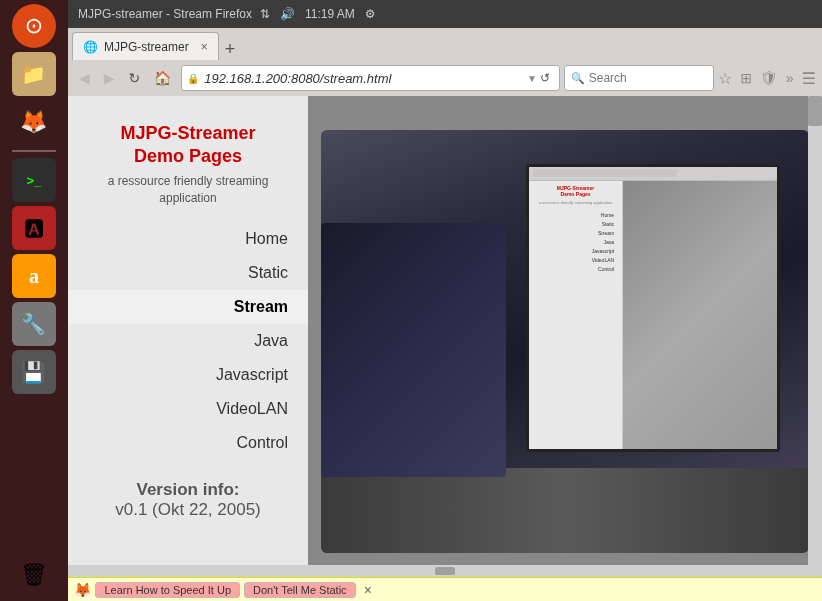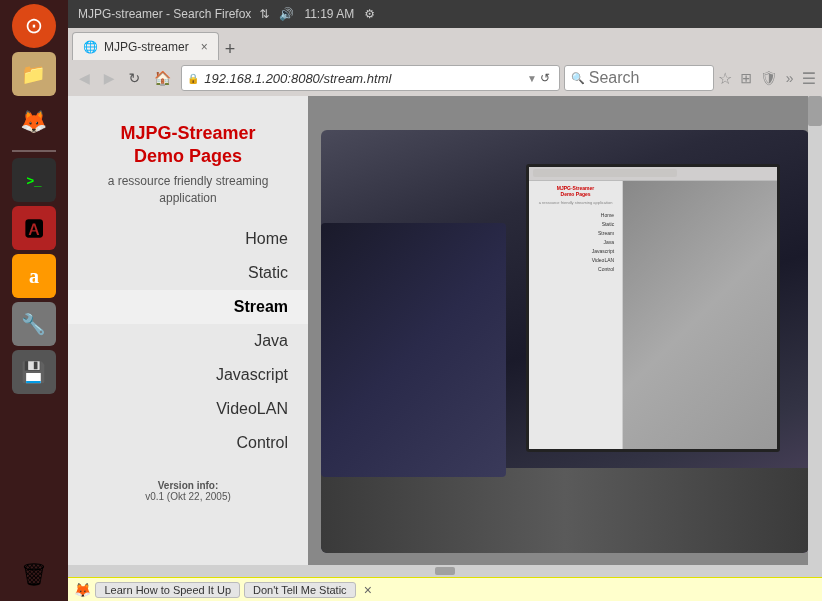--- a/index.html
+++ b/index.html
@@ -99,21 +99,21 @@
       align-items: center;
       background: white;
       border: 1px solid #aaa;
       border-radius: 3px;
       padding: 2px 6px;
       height: 26px;
       width: 150px;
     }
 
     .search-icon { font-size: 11px; color: #888; margin-right: 4px; }
-    .search-input { border: none; outline: none; font-size: 16px; color: #701a75; width: 100px; }
+    .search-input { border: none; outline: none; font-size: 12px; color: #701a75; width: 100px; }
 
     .nav-icons { display: flex; gap: 8px; align-items: center; }
 
     
     .taskbar {
       width: 68px;
       background: #3a1a1a;
       display: flex;
       flex-direction: column;
       align-items: center;
@@ -184,21 +184,21 @@
       font-size: 16px;
       color: #333;
       cursor: pointer;
     }
     .sidebar-nav li.active { background: #f0f0f0; font-weight: bold; color: #000; }
 
     .sidebar-version {
       text-align: center;
       margin-top: 20px;
       padding: 0 16px;
-      font-size: 10px;
+      font-size: 17px;
       color: #555;
     }
 
     .sidebar-version strong { font-weight: bold; }
 
     
     .content-area {
       flex: 1;
       background: #c8c8c8;
       overflow: hidden;
@@ -269,21 +269,21 @@
       align-items: center;
       padding: 0 6px;
       font-size: 11px;
       color: #333;
       gap: 4px;
     }
 
     .notif-text { flex: 1; }
 
     .notif-btn {
-      background: #e5e5e5;
+      background: #fca5a5;
       border: 1px solid #bbb;
       border-radius: 3px;
       font-size: 11px;
       padding: 1px 8px;
       cursor: pointer;
       color: #333;
     }
 
     .notif-close {
       background: none;
@@ -348,21 +348,21 @@
     <div class="taskbar-icon" style="background:#ff9900; border-radius:6px; width:44px; height:44px; display:flex; align-items:center; justify-content:center; font-size:20px; color:white; font-weight:bold; font-family:serif;">a</div>
     <div class="taskbar-icon" style="background:#777; border-radius:6px; width:44px; height:44px; display:flex; align-items:center; justify-content:center; font-size:20px;">🔧</div>
     <div class="taskbar-icon" style="background:#555; border-radius:6px; width:44px; height:44px; display:flex; align-items:center; justify-content:center; font-size:20px;">💾</div>
     <div style="flex:1;"></div>
     <div class="taskbar-icon" style="background:transparent; border-radius:6px; width:44px; height:44px; display:flex; align-items:center; justify-content:center; font-size:22px;">🗑</div>
   </div>
 
   <div class="browser-top">
 
     <div class="window-titlebar">
-      <span>MJPG-streamer - Search Firefox</span>
+      <span>MJPG-streamer - Stream Firefox</span>
       <div class="icons">
         <span>⇅</span>
         <span>🔊</span>
         <span>11:19 AM</span>
         <span>⚙</span>
       </div>
     </div>
 
     <div class="tab-bar">
       <div class="tab">

